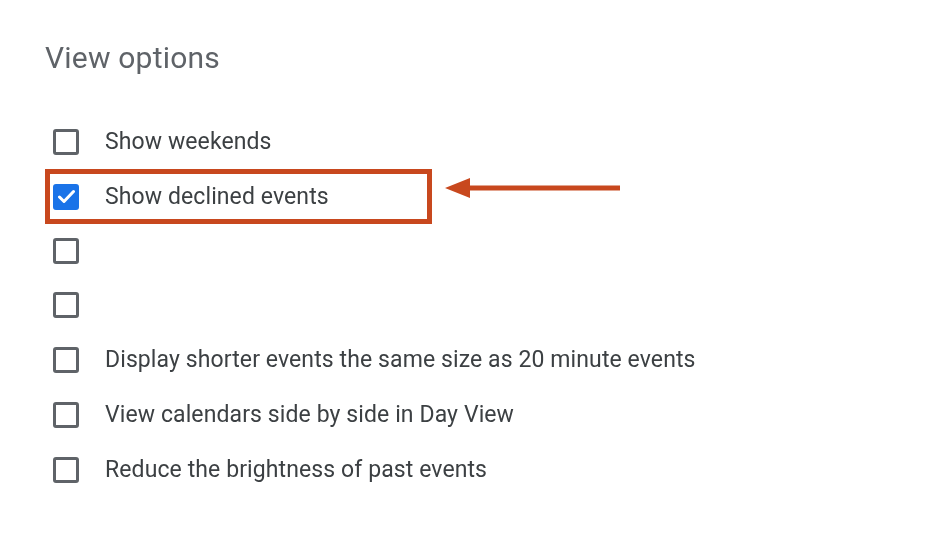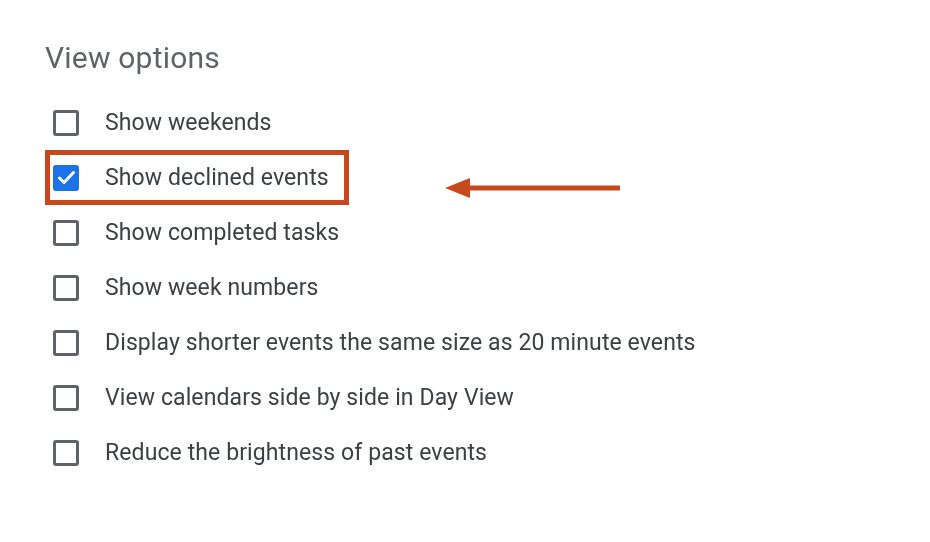--- a/index.html
+++ b/index.html
@@ -14,42 +14,42 @@
       width: 930px;
       height: 542px;
       position: relative;
       padding: 40px 0 0 45px;
     }
     
     .section-title {
       font-size: 30px;
       font-weight: 400;
       color: #5f6368;
-      margin-bottom: 20px;
+      margin-bottom: 39px;
       letter-spacing: 0.2px;
     }
     
     .options-list {
       display: flex;
       flex-direction: column;
     }
     
     .option-row {
       display: flex;
       align-items: center;
       gap: 26px;
       padding: 14px 8px;
       position: relative;
     }
     
     .option-row.highlighted {
       border: 5px solid #c8481e;
       padding: 9px 8px 9px 3px;
       margin-left: 0px;
-      width: 304px;
+      width: 387px;
     }
     
     .checkbox {
       width: 26px;
       height: 26px;
       border: 3px solid #5f6368;
       border-radius: 3px;
       flex-shrink: 0;
       cursor: pointer;
       display: flex;
@@ -97,26 +97,24 @@
     <div class="checkbox checked">
       <svg class="checkmark" viewBox="0 0 17 15">
         <path d="M1.5 8 L6 12.5 L15.5 2.5" stroke="#ffffff" stroke-width="3" fill="none" stroke-linecap="round" stroke-linejoin="round"></path>
       </svg>
     </div>
     <span class="option-label">Show declined events</span>
   </div>
 
   <div class="option-row">
     <div class="checkbox"></div>
-    <span class="option-label">Show completed tasks</span>
   </div>
 
   <div class="option-row">
     <div class="checkbox"></div>
-    <span class="option-label">Show week numbers</span>
   </div>
 
   <div class="option-row">
     <div class="checkbox"></div>
     <span class="option-label">Display shorter events the same size as 20 minute events</span>
   </div>
 
   <div class="option-row">
     <div class="checkbox"></div>
     <span class="option-label">View calendars side by side in Day View</span>

